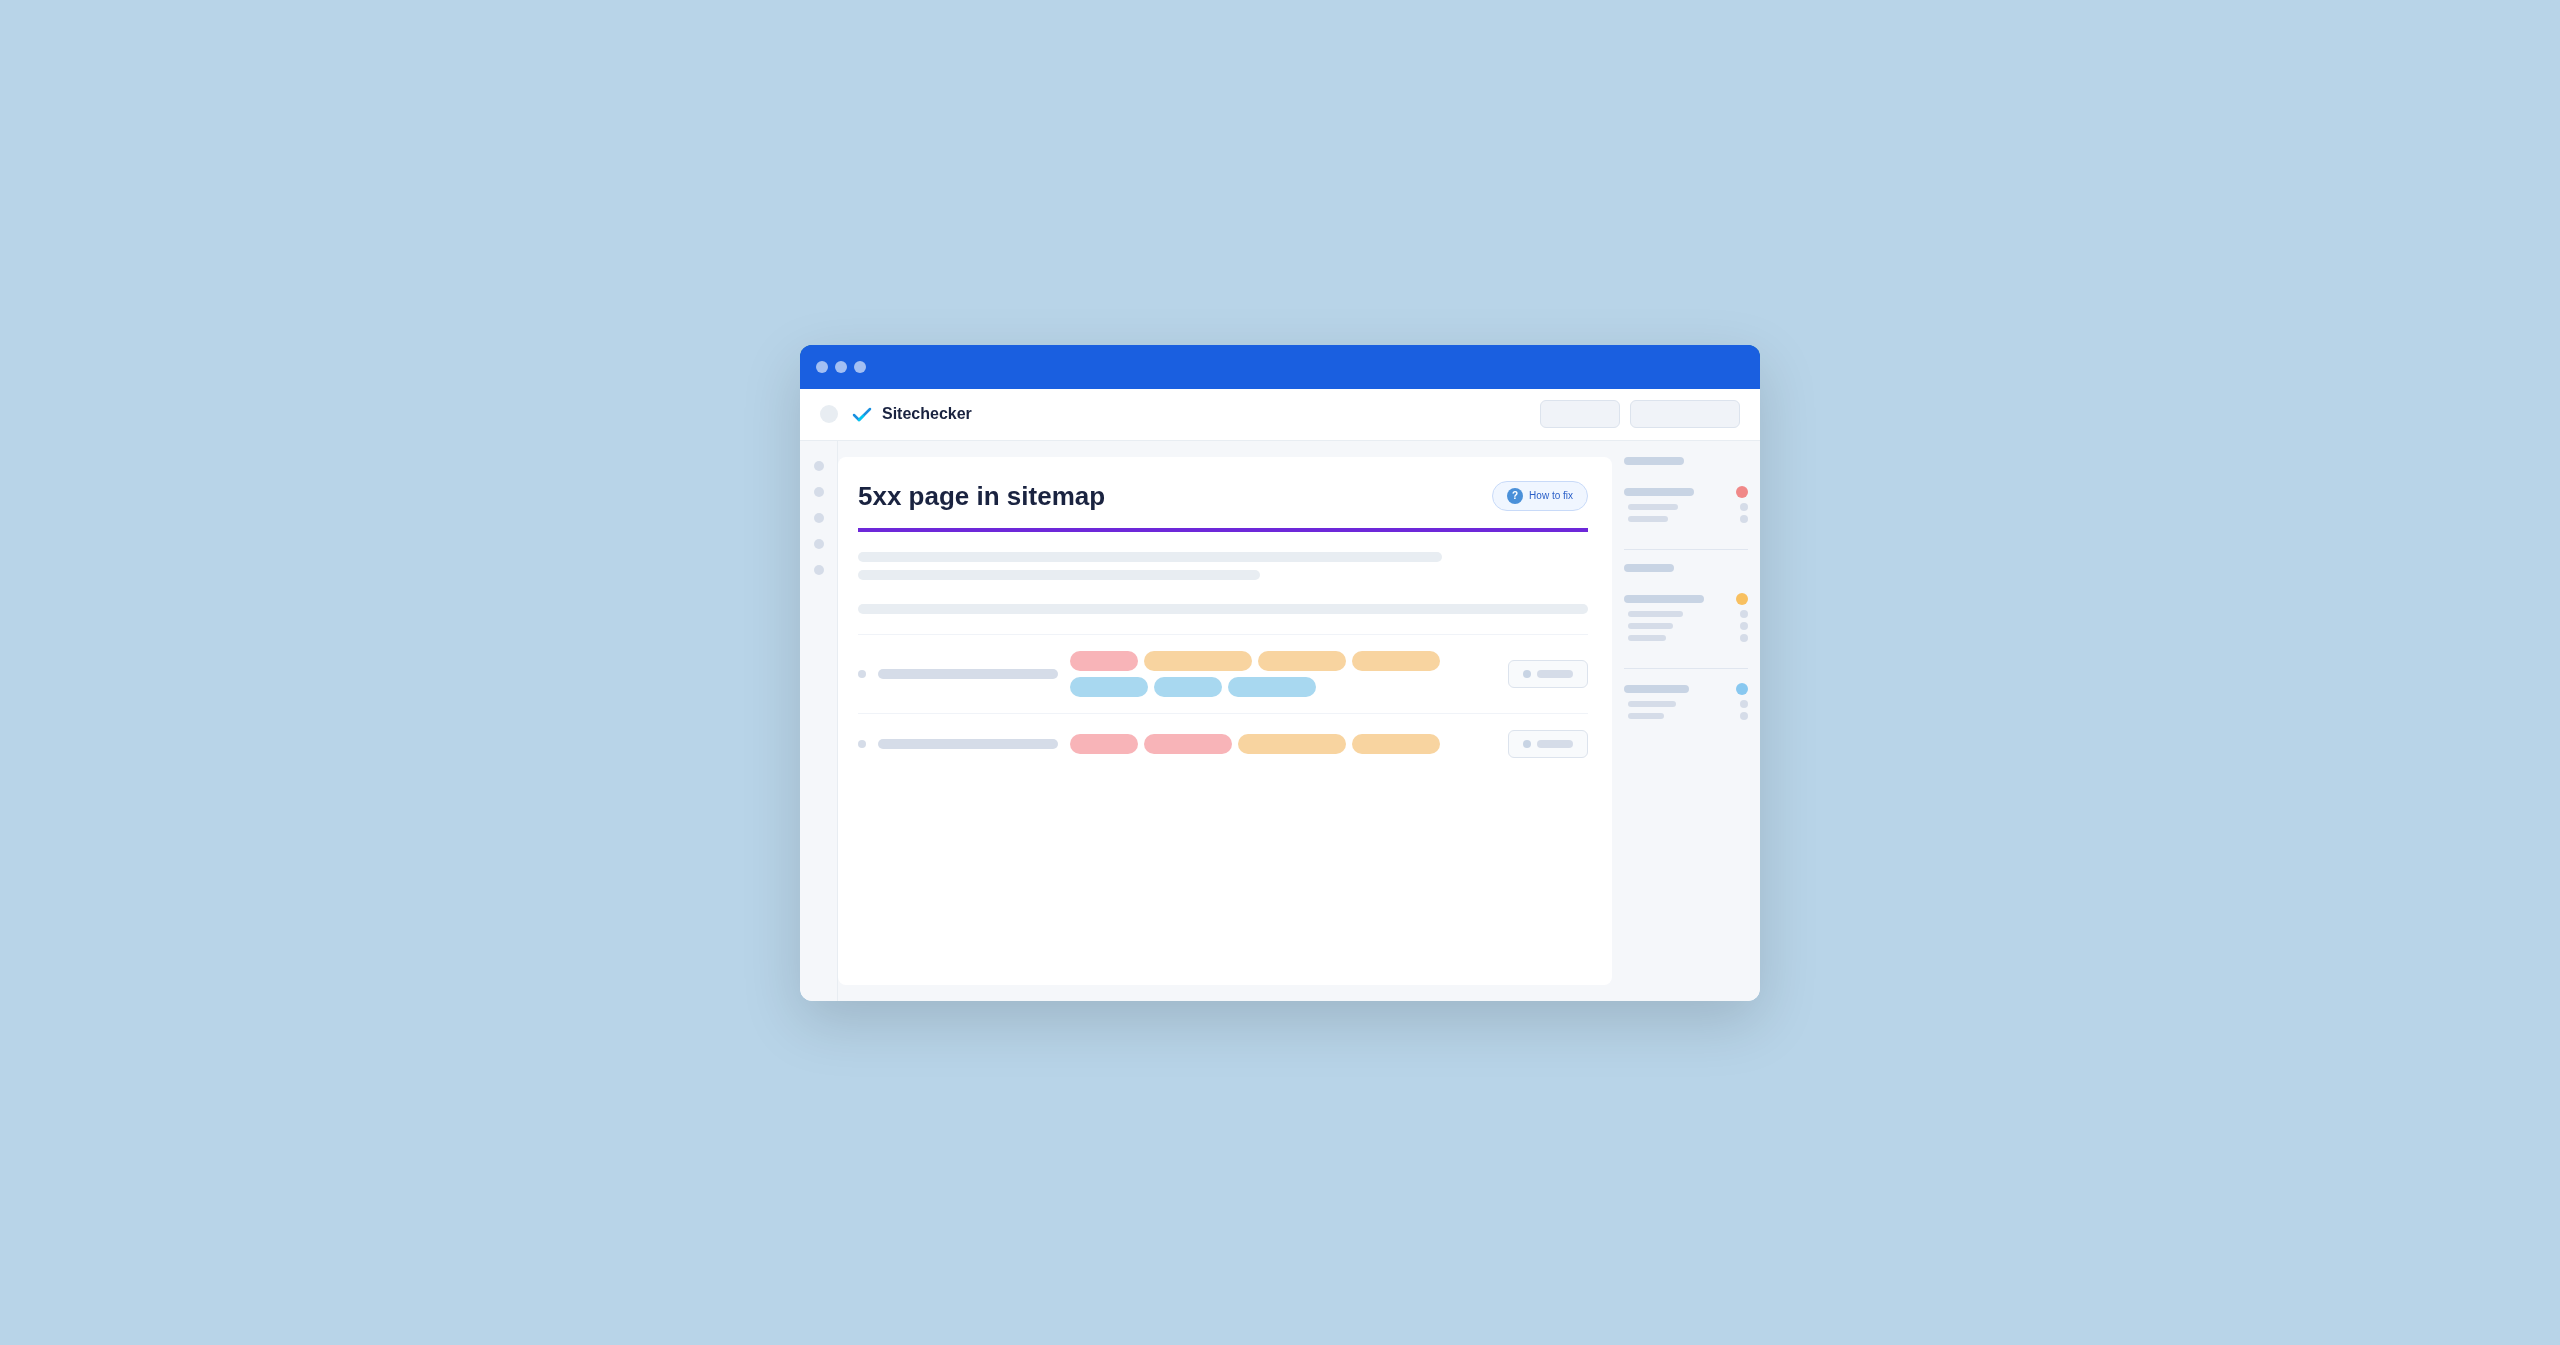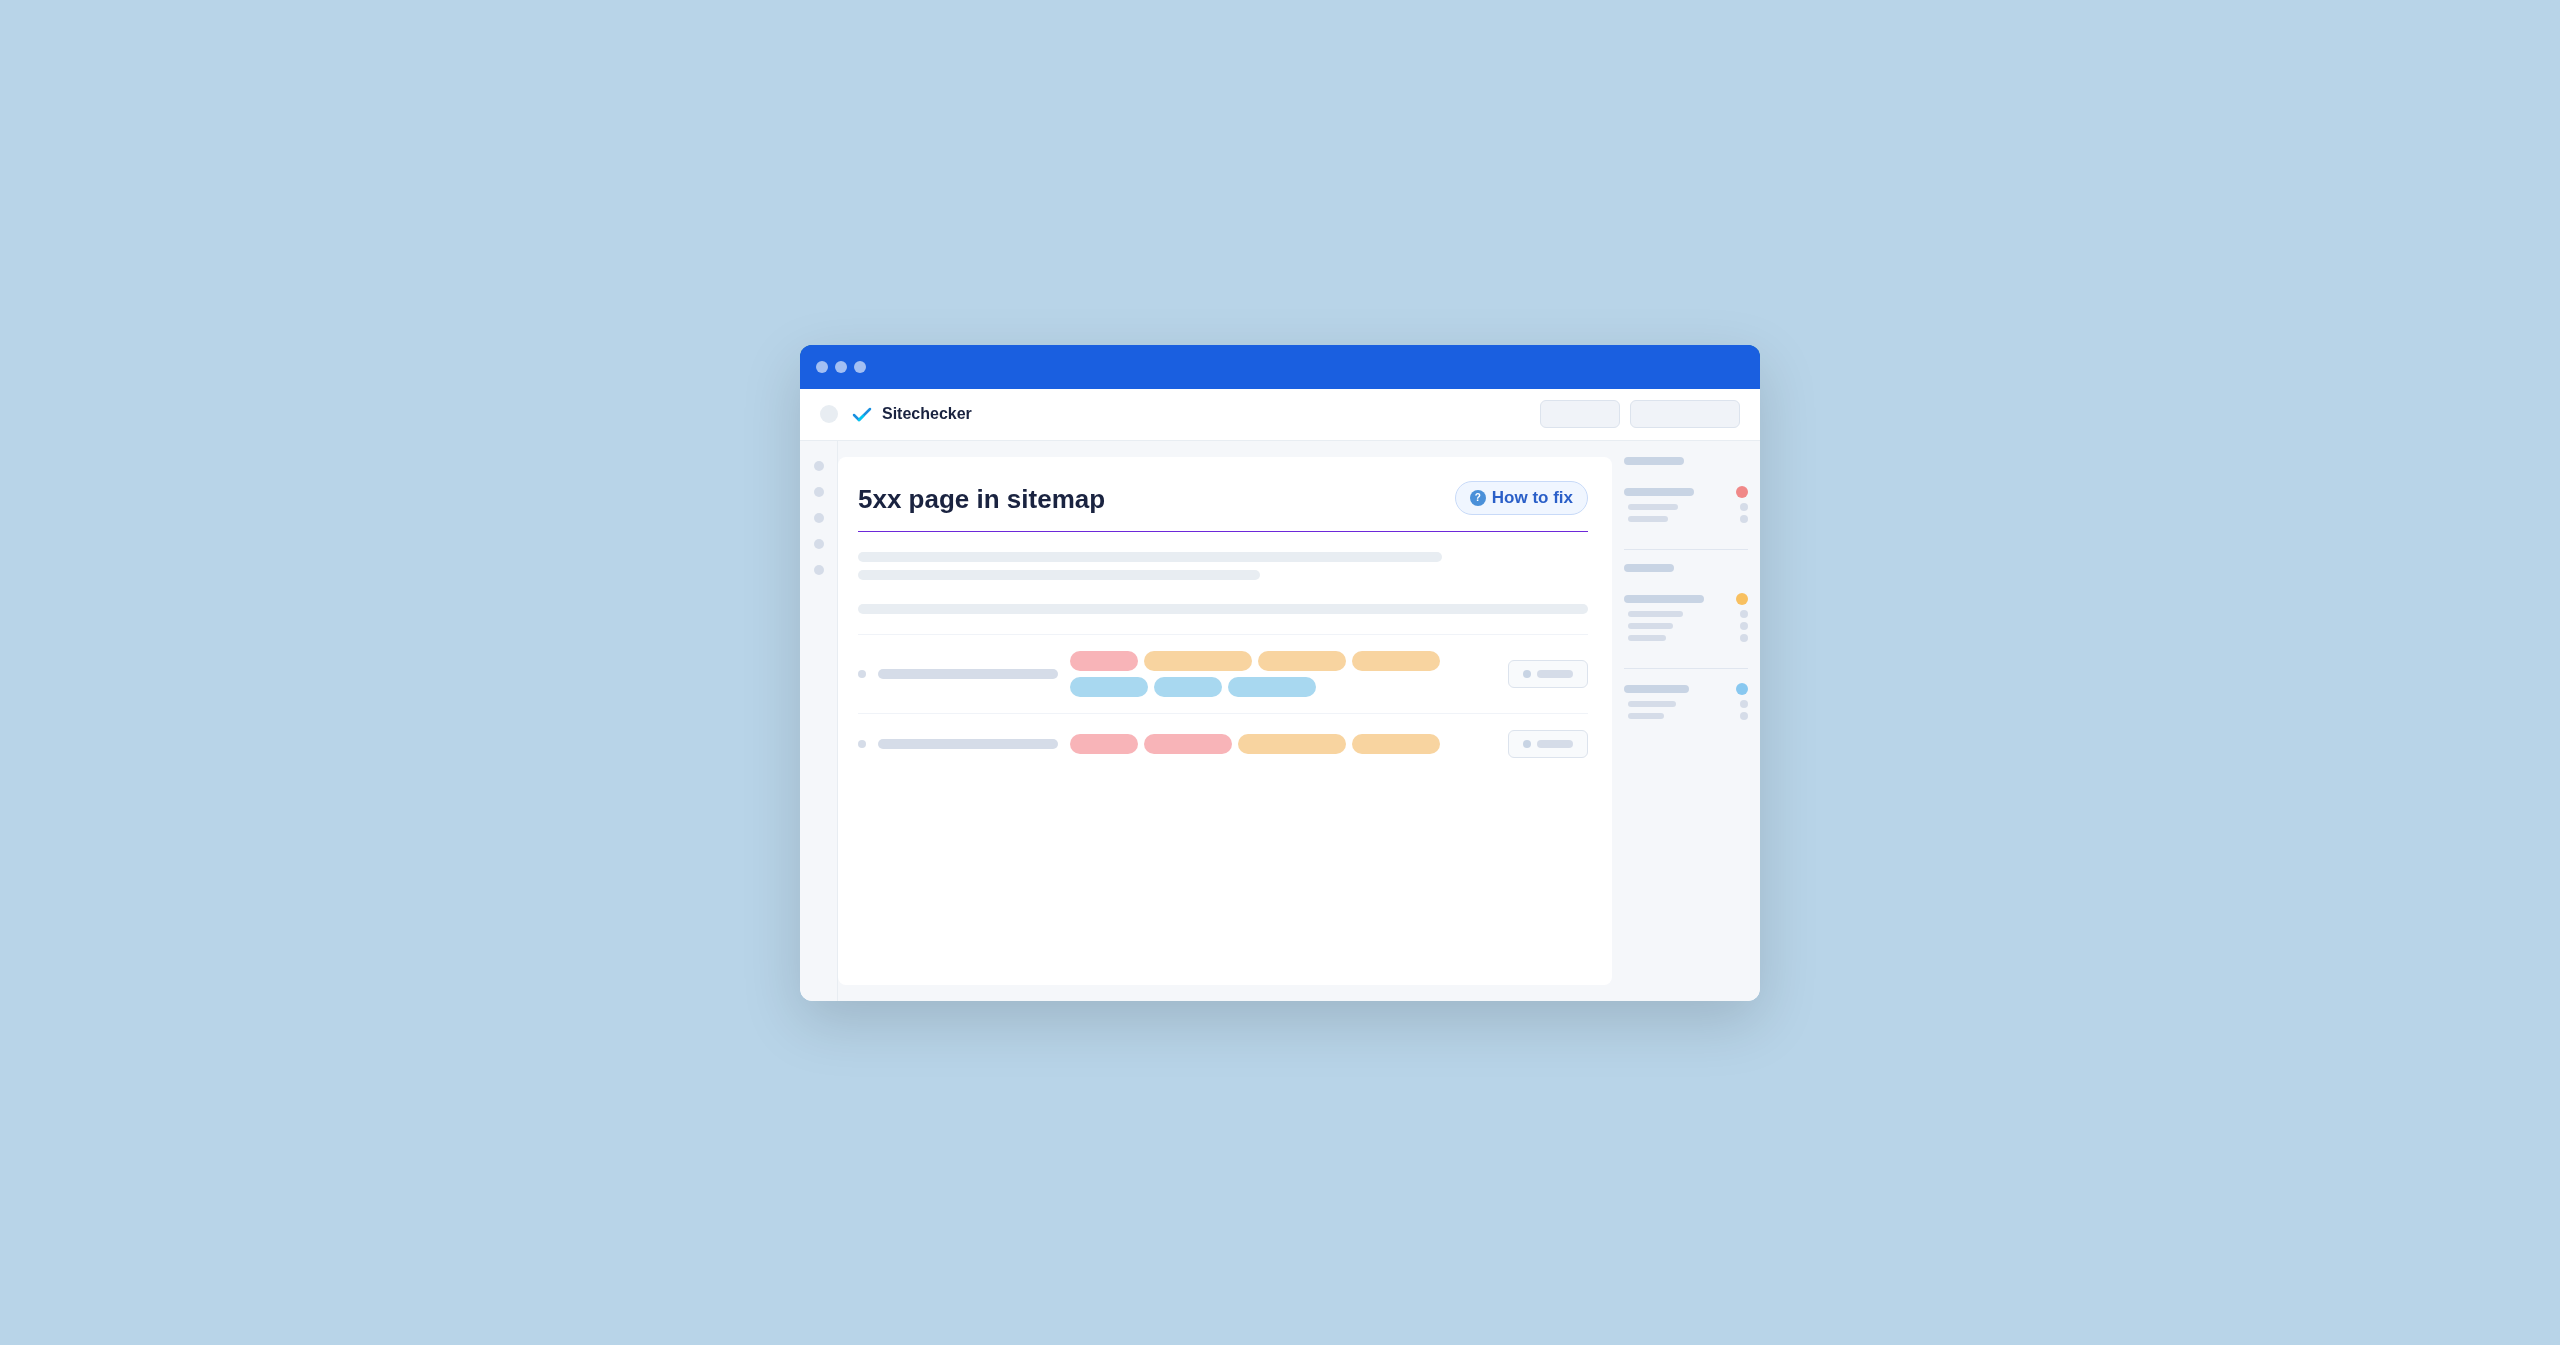--- a/index.html
+++ b/index.html
@@ -121,25 +121,25 @@
     .main-content {
       flex: 1;
       padding: 24px 24px 24px 20px;
       background: #fff;
       margin: 16px 0 16px 0;
       border-radius: 8px;
     }
 
     .content-header {
       display: flex;
-      align-items: flex-end;
+      align-items: flex-start;
       justify-content: space-between;
       margin-bottom: 20px;
       padding-bottom: 16px;
-      border-bottom: 1px solid #6d28d9;
+      border-bottom: 4px solid #6d28d9;
     }
 
     .page-title-text {
       font-size: 26px;
       font-weight: 800;
       color: #1a2340;
     }
 
     .how-to-fix-btn {
       display: flex;
@@ -159,23 +159,23 @@
       background: #4a90d9;
       color: white;
       font-size: 10px;
       display: flex;
       align-items: center;
       justify-content: center;
       font-weight: bold;
     }
 
     .how-to-fix-label {
-      font-size: 17px;
+      font-size: 10px;
       color: #2a5fc8;
-      font-weight: 700;
+      font-weight: 400;
     }
 
     .description-lines {
       margin-bottom: 24px;
     }
 
     .desc-line {
       height: 10px;
       background: #e8edf2;
       border-radius: 5px;

